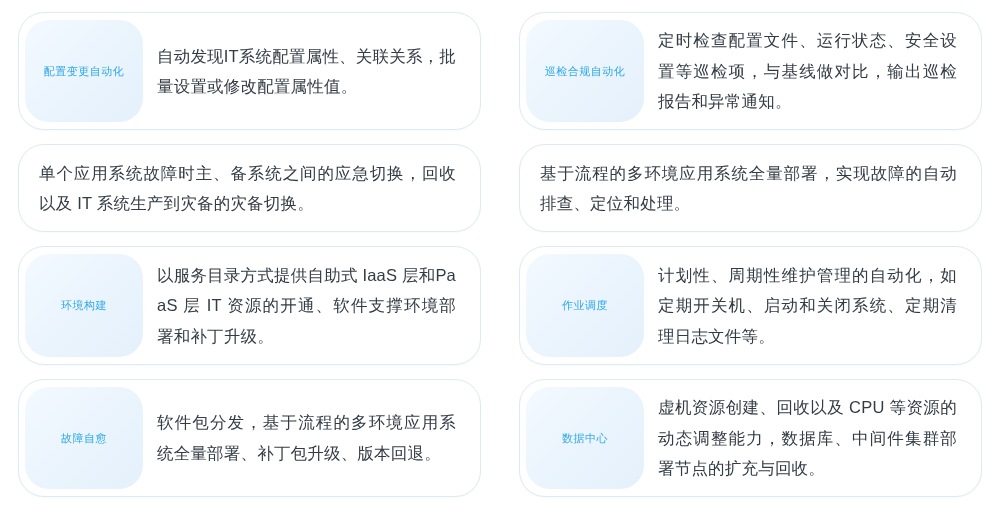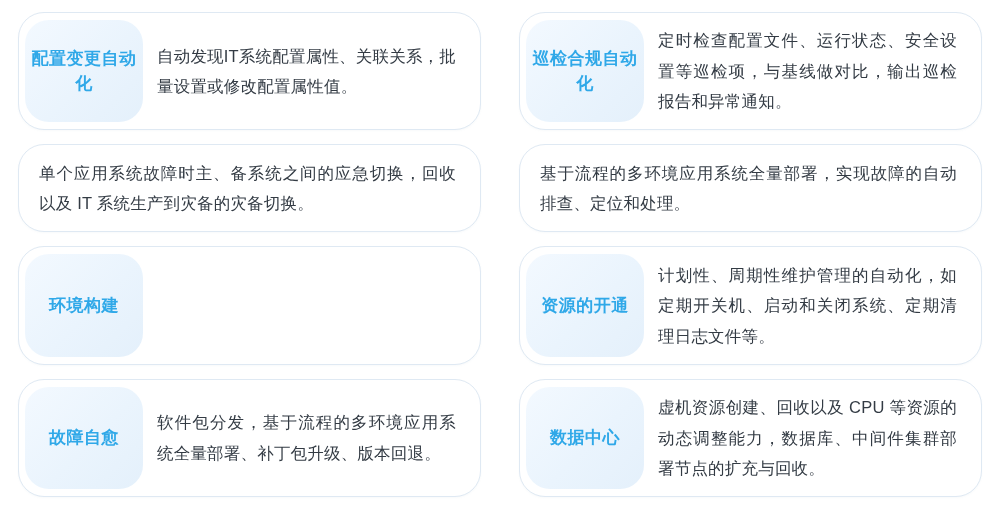--- a/index.html
+++ b/index.html
@@ -45,22 +45,22 @@
     background: linear-gradient(135deg, #f3f9ff 0%, #eaf4fd 55%, #e4f0fb 100%);
     display: flex;
     align-items: center;
     justify-content: center;
     text-align: center;
     margin: -1px 0;
     box-sizing: border-box;
   }
   .badge-text {
     color: #2fa8e8;
-    font-size: 17px;
-    font-weight: bold;
+    font-size: 11px;
+    font-weight: normal;
     line-height: 1.5;
     letter-spacing: 0.5px;
     padding: 0 6px;
   }
   .desc {
     flex: 1 1 auto;
     display: flex;
     align-items: center;
     padding: 0 18px 0 14px;
   }
@@ -107,25 +107,28 @@
     <div class="card">
       <div class="desc">
         <div class="desc-text">基于流程的多环境应用系统全量部署，实现故障的自动排查、定位和处理。</div>
       </div>
     </div>
 
     <div class="card">
       <div class="badge">
         <div class="badge-text">环境构建</div>
       </div>
+      <div class="desc">
+        <div class="desc-text">以服务目录方式提供自助式 IaaS 层和PaaS 层 IT 资源的开通、软件支撑环境部署和补丁升级。</div>
+      </div>
     </div>
 
     <div class="card">
       <div class="badge">
-        <div class="badge-text">资源的开通</div>
+        <div class="badge-text">作业调度</div>
       </div>
       <div class="desc">
         <div class="desc-text">计划性、周期性维护管理的自动化，如定期开关机、启动和关闭系统、定期清理日志文件等。</div>
       </div>
     </div>
 
     <div class="card">
       <div class="badge">
         <div class="badge-text">故障自愈</div>
       </div>

